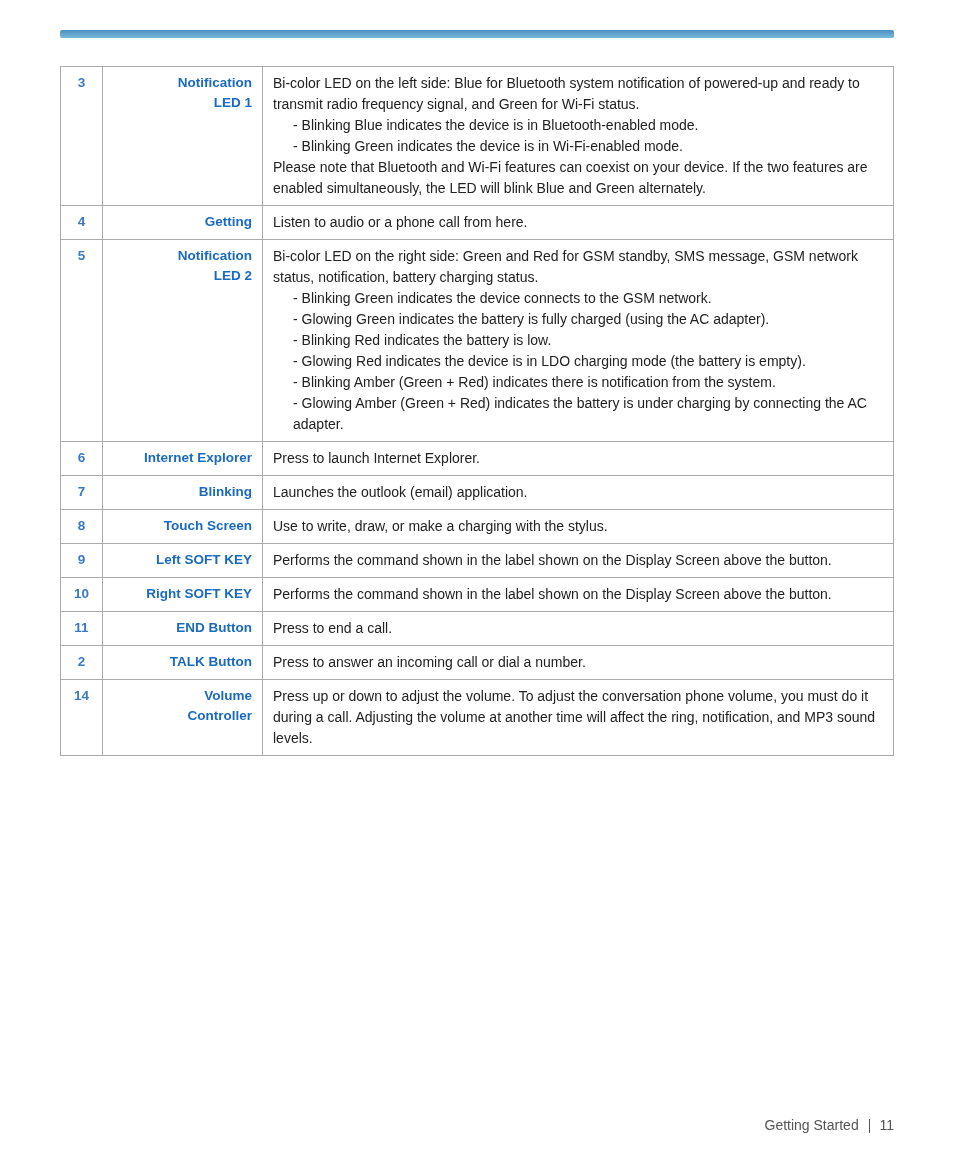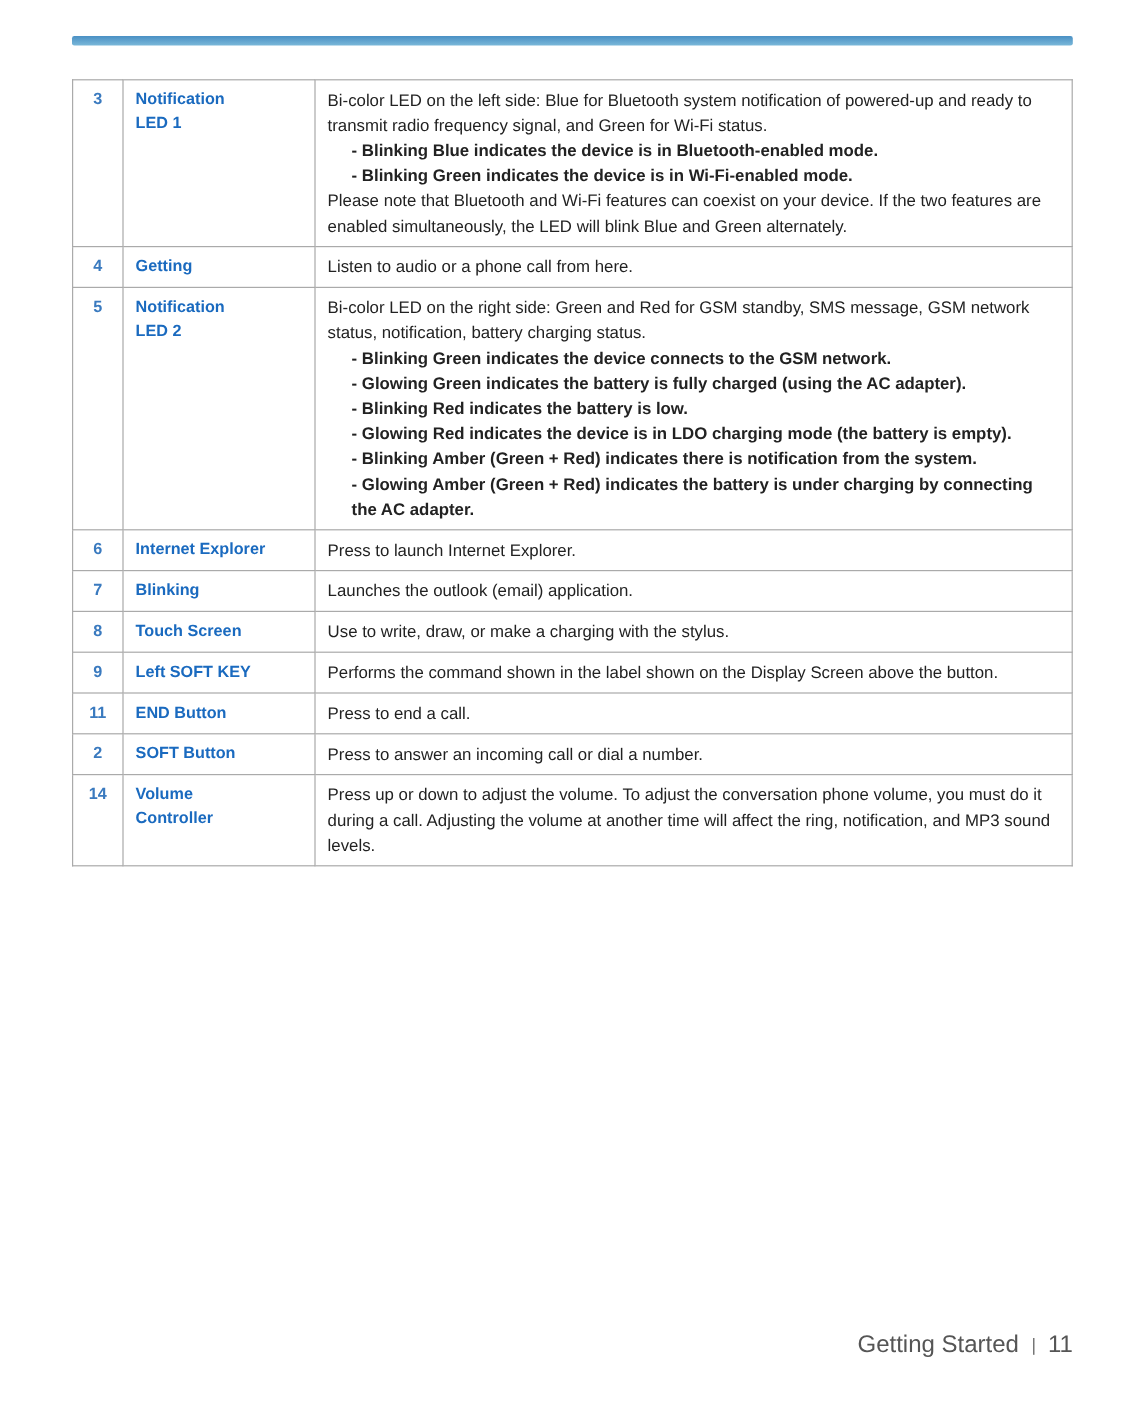--- a/index.html
+++ b/index.html
@@ -38,35 +38,35 @@
       text-align: center;
       color: #3a7abf;
       font-weight: bold;
       font-size: 13.5px;
     }
     .col-label {
       width: 160px;
       color: #1a6abf;
       font-weight: bold;
       font-size: 13.5px;
+      text-align: right;
     }
     .col-desc {
       color: #222;
       font-size: 14px;
     }
     .col-desc .indent {
       display: block;
       margin-left: 20px;
-      font-weight: bold;
     }
     .footer {
       position: absolute;
       bottom: 40px;
       right: 60px;
-      font-size: 20px;
+      font-size: 14px;
       color: #555;
     }
     .footer-divider {
       display: inline-block;
       width: 1px;
       height: 14px;
       background: #555;
       margin: 0 6px;
       vertical-align: middle;
     }
@@ -128,31 +128,36 @@
       <td class="col-label">Touch Screen</td>
       <td class="col-desc">Use to write, draw, or make a charging with the stylus.</td>
     </tr>
 
     <tr>
       <td class="col-num">9</td>
       <td class="col-label">Left SOFT KEY</td>
       <td class="col-desc">Performs the command shown in the label shown on the Display Screen above the button.</td>
     </tr>
 
+    <tr>
+      <td class="col-num">10</td>
+      <td class="col-label">Right SOFT KEY</td>
+      <td class="col-desc">Performs the command shown in the label shown on the Display Screen above the button.</td>
+    </tr>
 
     <tr>
       <td class="col-num">11</td>
       <td class="col-label">END Button</td>
       <td class="col-desc">Press to end a call.</td>
     </tr>
 
 
     <tr>
       <td class="col-num">2</td>
-      <td class="col-label">SOFT Button</td>
+      <td class="col-label">TALK Button</td>
       <td class="col-desc">Press to answer an incoming call or dial a number.</td>
     </tr>
 
     <tr>
       <td class="col-num">14</td>
       <td class="col-label">Volume<br>Controller</td>
       <td class="col-desc">Press up or down to adjust the volume. To adjust the conversation phone volume, you must do it during a call. Adjusting the volume at another time will affect the ring, notification, and MP3 sound levels.</td>
     </tr>
 
   </tbody>

